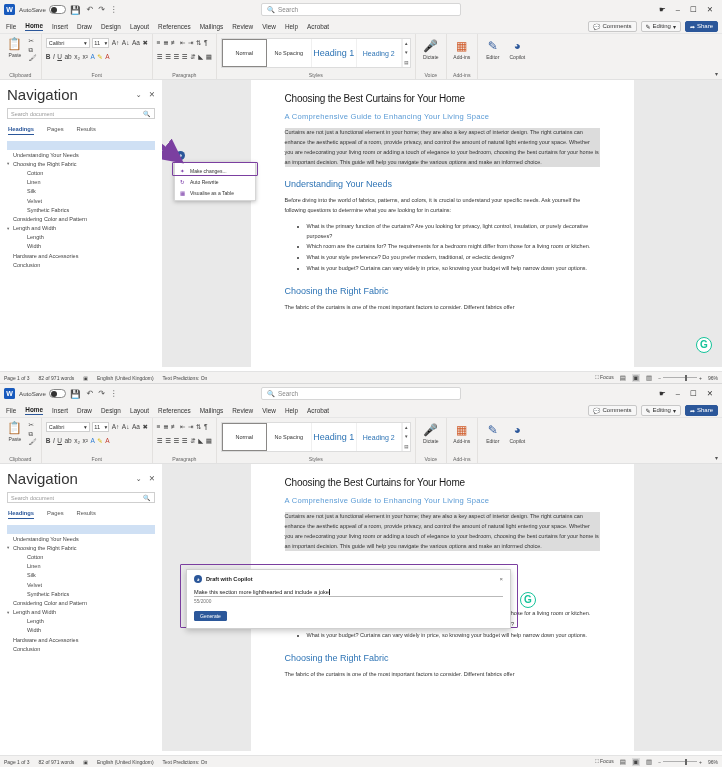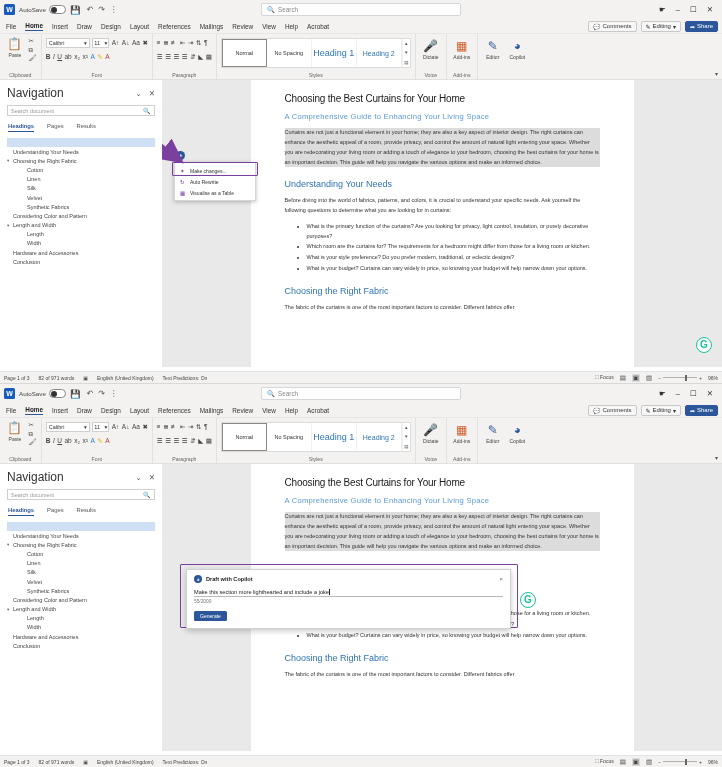--- a/index.html
+++ b/index.html
@@ -89,21 +89,21 @@
   .stylecell.h2 { font-size:7px; color:#2e74b5; }
   .stylescroll { display:flex; flex-direction:column; width:8px; height:28px; justify-content:space-around; align-items:center; font-size:4.5px; color:#555; border-left:1px solid #eee;}
   .collapse-caret { position:absolute; right:4px; bottom:2px; font-size:6px; color:#555; }
 
   
   .worksplit { display:flex; height:calc(100% - 96px); background:#e9e9e9; }
 
   
   .navpane { width:162px; background:#fff; padding:6px 7px 0; flex-shrink:0; position:relative; }
   .navhead { display:flex; align-items:center; }
-  .navtitle { font-size:12px; color:#333; font-weight:300; }
+  .navtitle { font-size:15px; color:#333; font-weight:300; }
   .navhead .hicons { margin-left:auto; display:flex; gap:7px; font-size:7.5px; color:#555; }
   .navsearch {
     margin-top:5px; height:11px; border:1px solid #cfcfcf; background:#fff;
     display:flex; align-items:center; padding:0 3px; font-size:5.5px; color:#999;
   }
   .navsearch .mg { margin-left:auto; color:#666; font-size:6px; }
   .navtabs { display:flex; gap:13px; margin-top:7px; padding-left:1px; }
   .navtab { font-size:5.8px; color:#555; padding-bottom:2px; }
   .navtab.active { color:#2b579a; font-weight:bold; border-bottom:1.5px solid #2b579a; }
   .navlist { margin-top:6px; }

